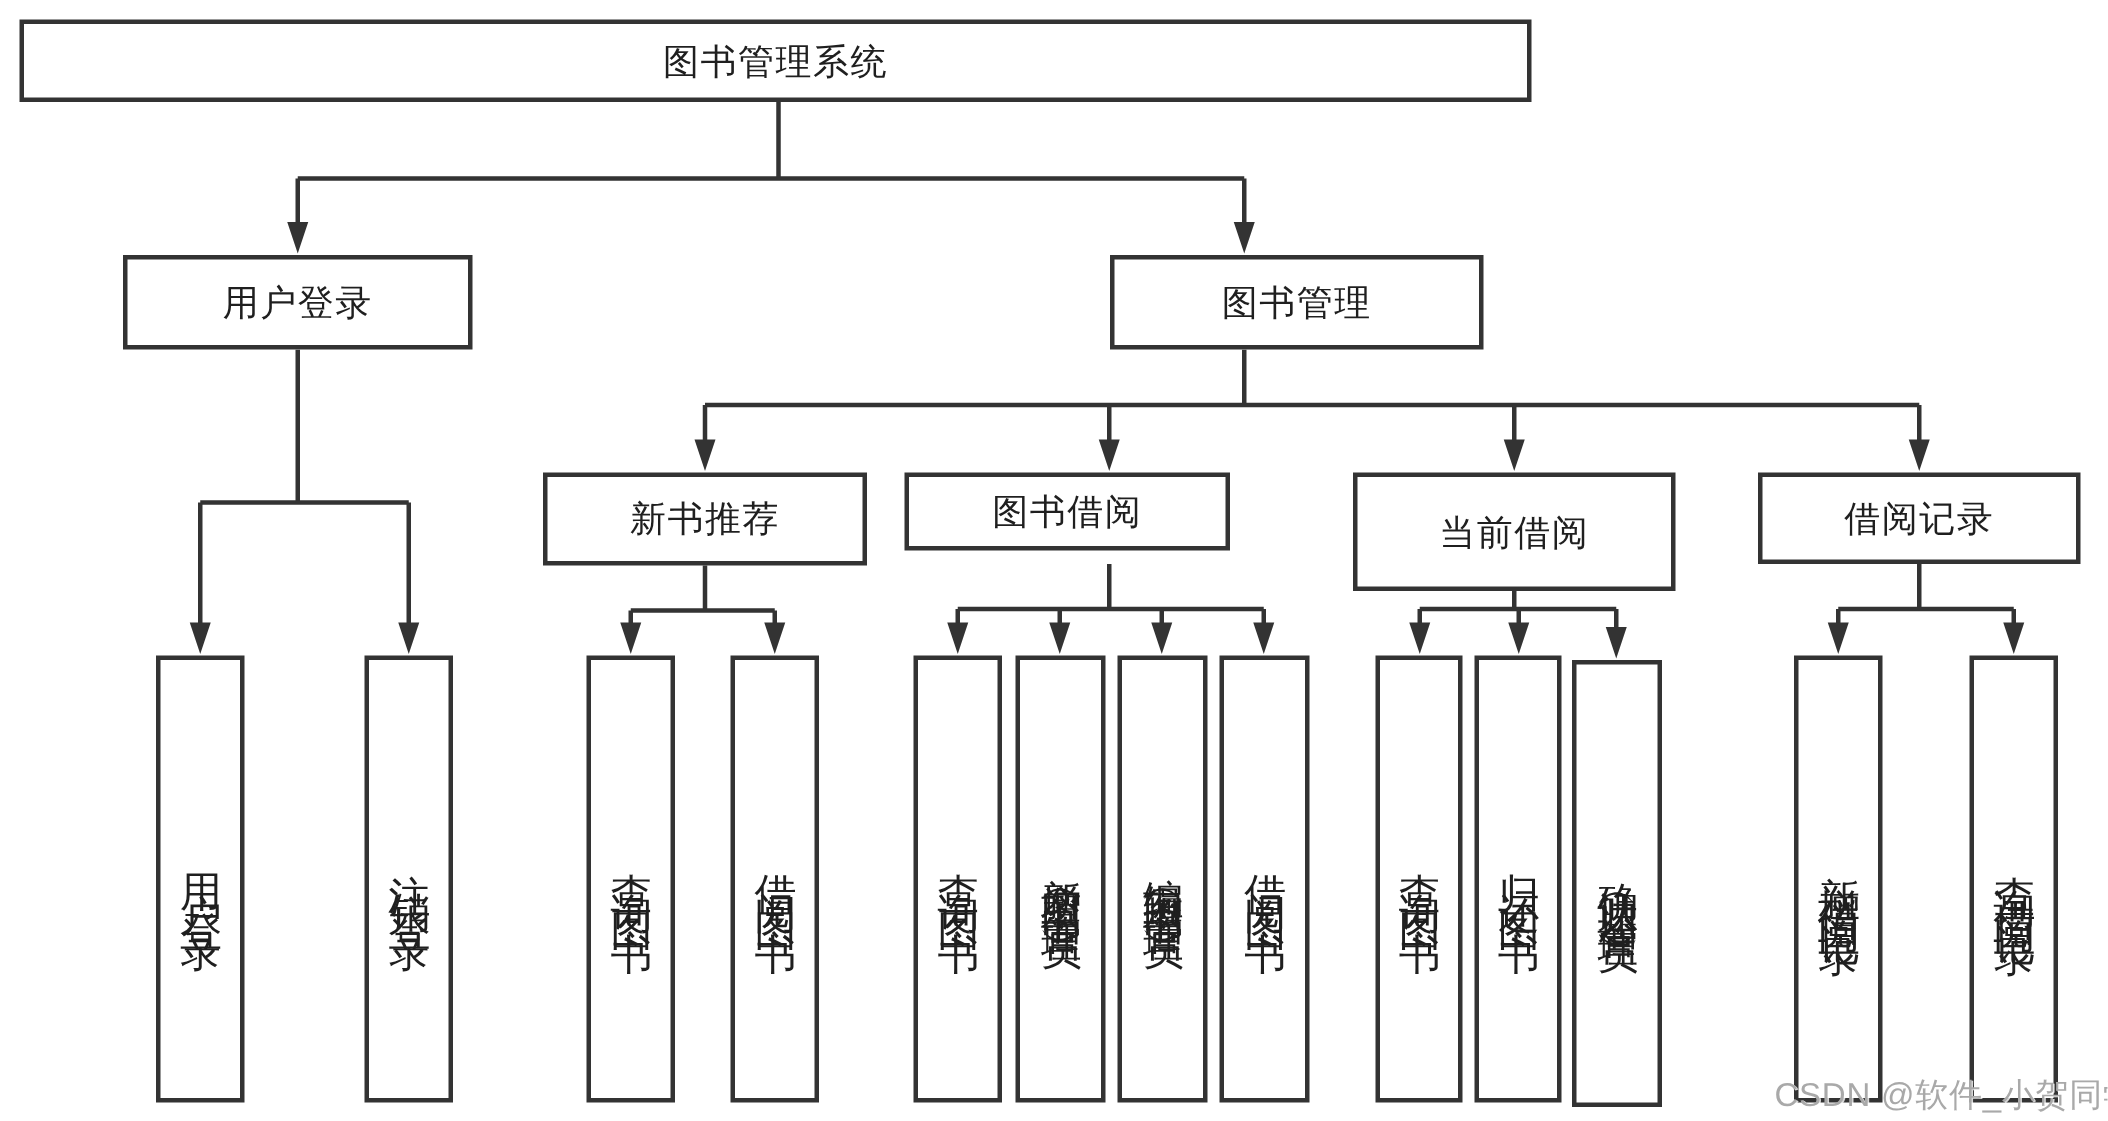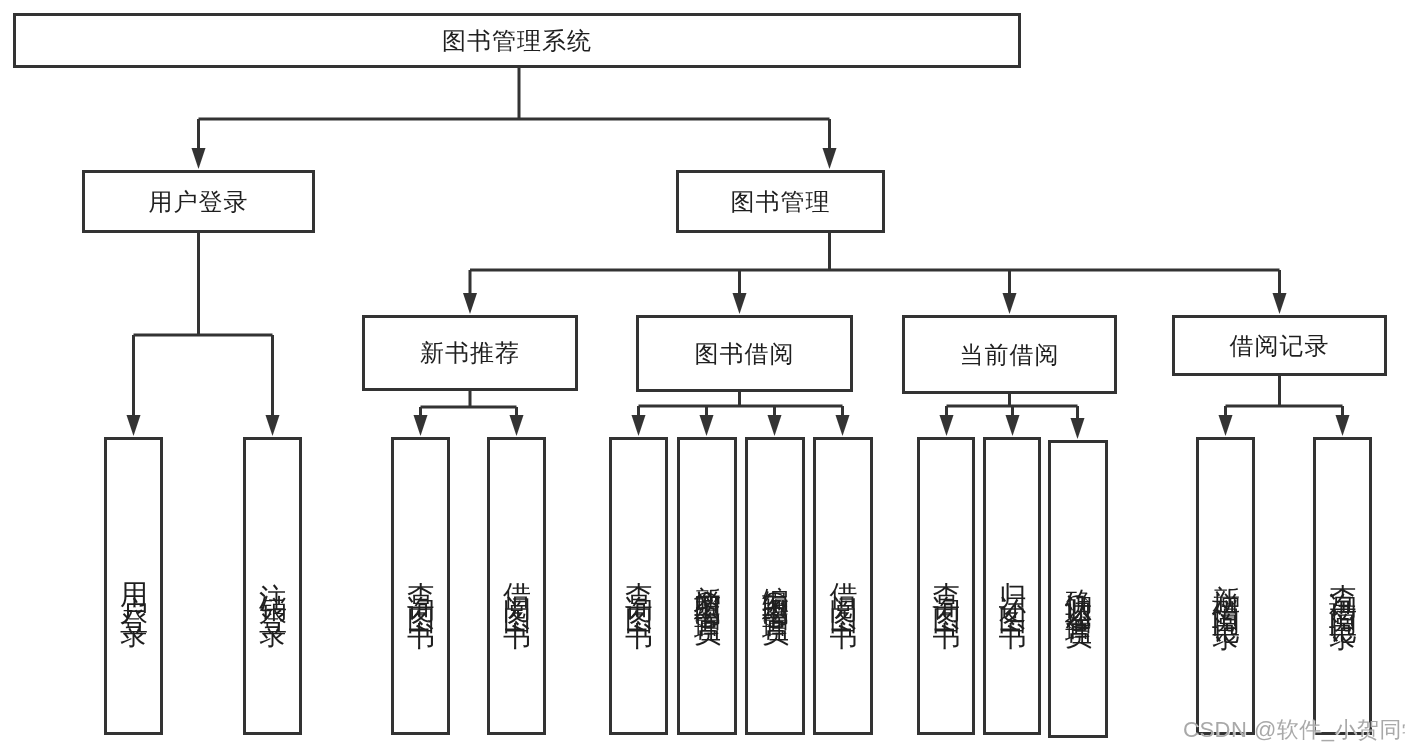--- a/index.html
+++ b/index.html
@@ -131,28 +131,28 @@
     </g>
   </svg>
 
   <div class="box hbox" style="left:13px;top:13px;width:1008px;height:55px">
     <span>图书管理系统</span>
   </div>
 
   <div class="box hbox" style="left:82px;top:170px;width:233px;height:63px">
     <span>用户登录</span>
   </div>
-  <div class="box hbox" style="left:676px;top:170px;width:209px;height:63px">
+  <div class="box hbox" style="left:740px;top:170px;width:249px;height:63px">
     <span>图书管理</span>
   </div>
 
-  <div class="box hbox" style="left:362px;top:315px;width:216px;height:76px">
+  <div class="box hbox" style="left:362px;top:315px;width:216px;height:62px">
     <span>新书推荐</span>
   </div>
-  <div class="box hbox" style="left:636px;top:315px;width:217px;height:77px">
+  <div class="box hbox" style="left:603px;top:315px;width:217px;height:52px">
     <span>图书借阅</span>
   </div>
   <div class="box hbox" style="left:902px;top:315px;width:215px;height:79px">
     <span>当前借阅</span>
   </div>
   <div class="box hbox" style="left:1172px;top:315px;width:215px;height:61px">
     <span>借阅记录</span>
   </div>
 
   <div class="box leaf" style="left:104px;top:437px;width:59px;height:298px">

